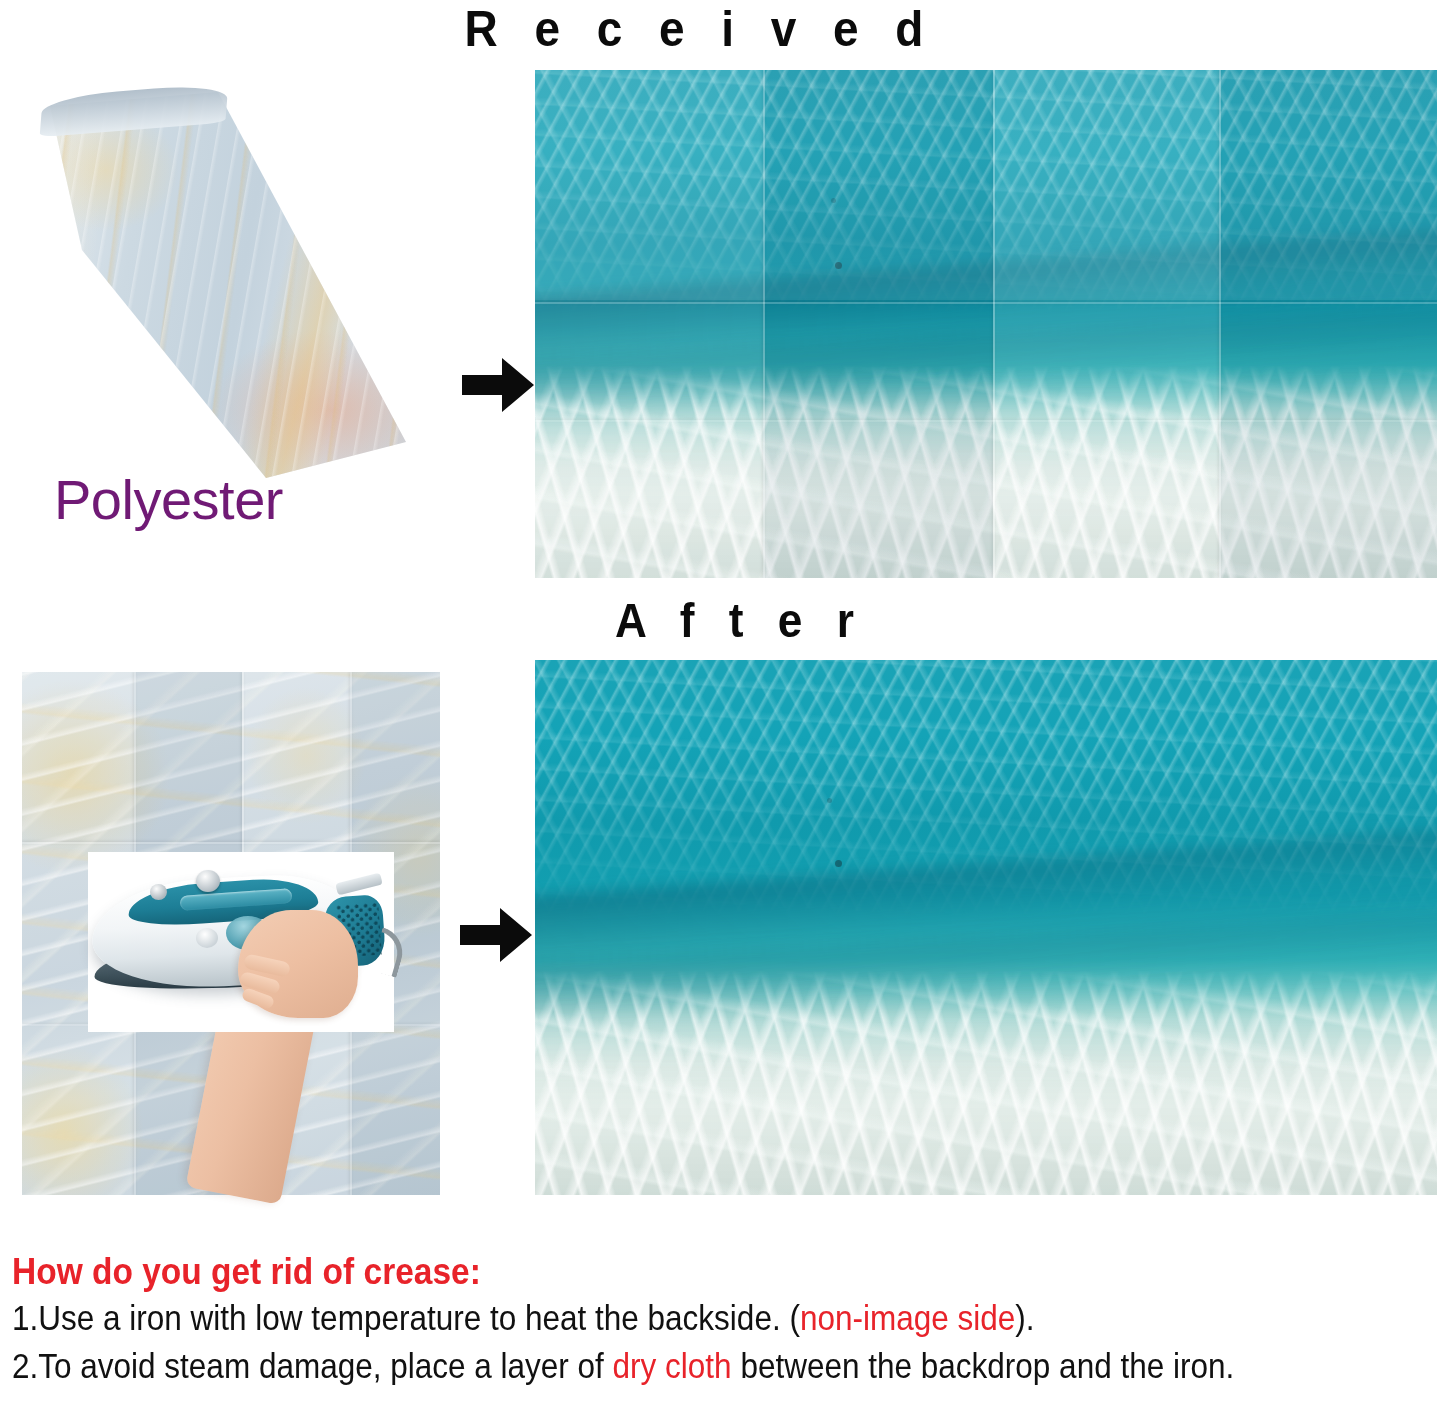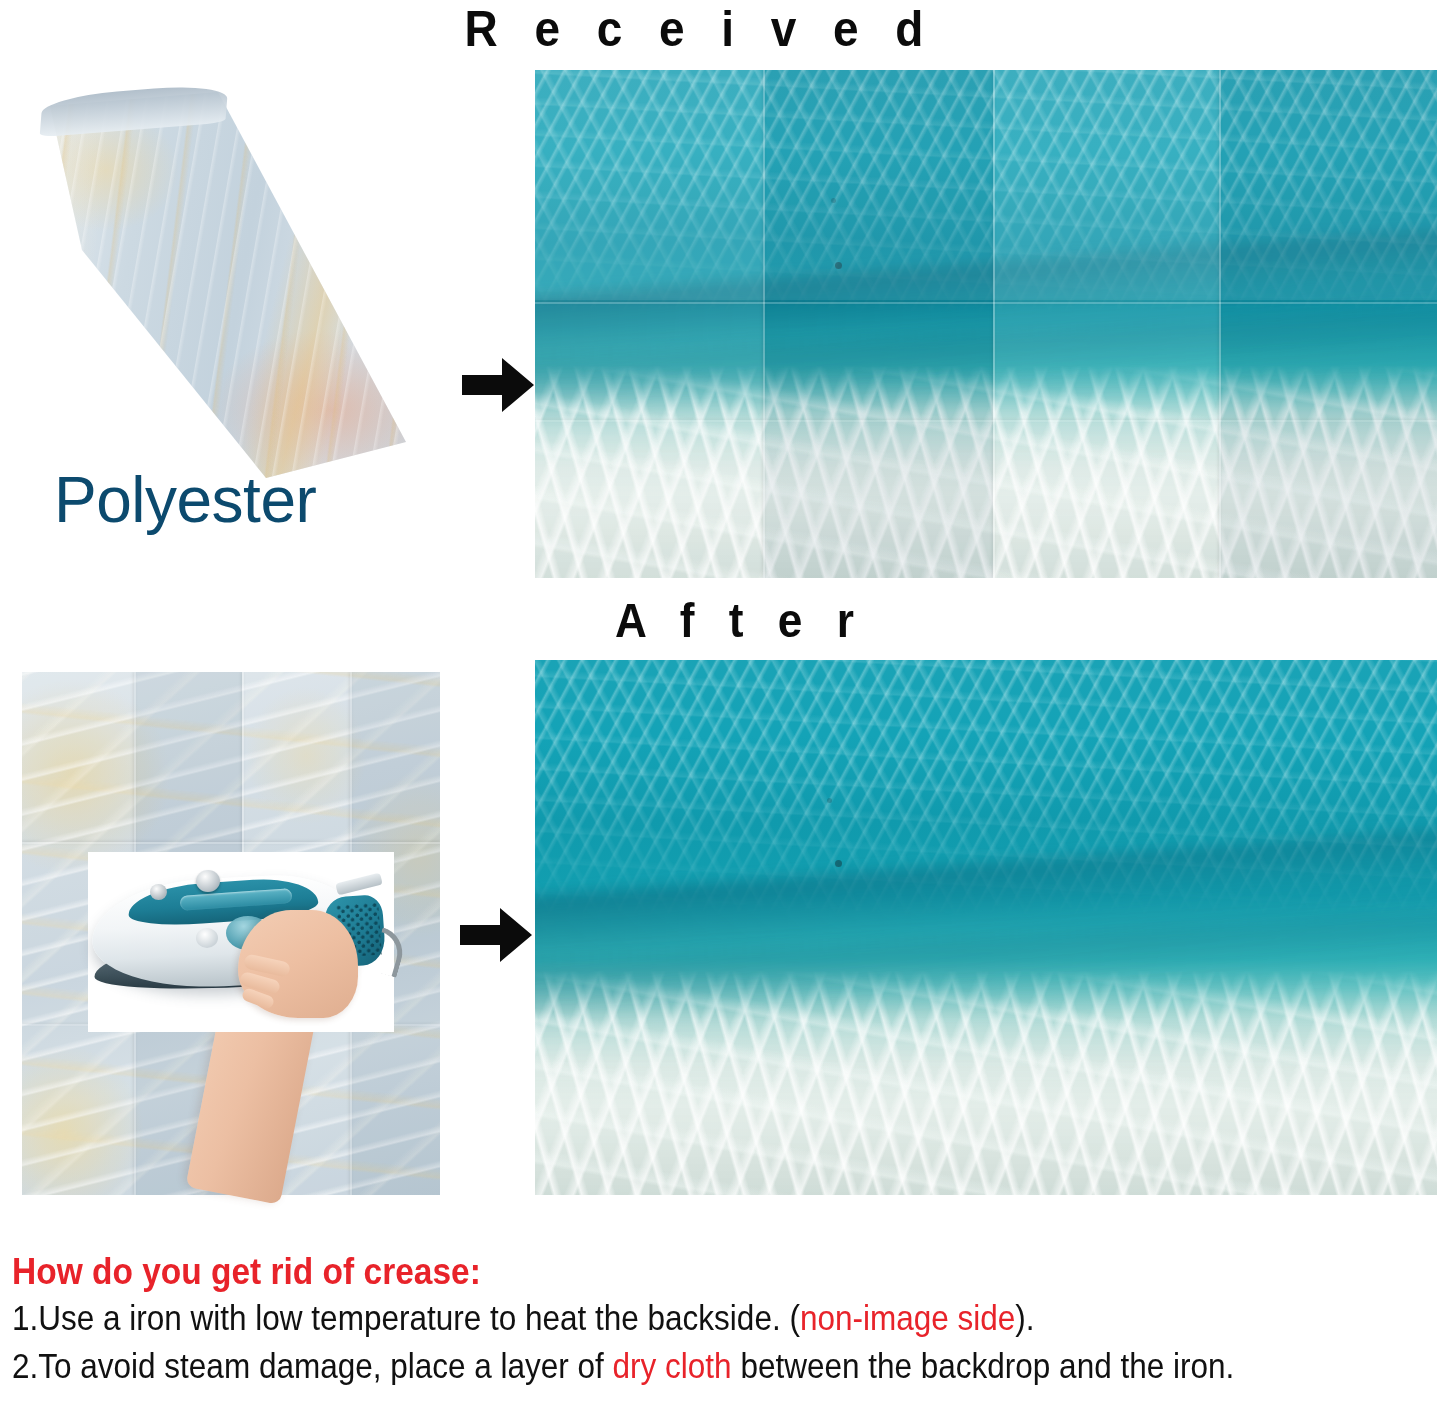--- a/index.html
+++ b/index.html
@@ -21,21 +21,21 @@
   .label-after{
     position:absolute;left:575px;top:592px;width:330px;height:58px;
     font-weight:bold;font-size:48px;line-height:58px;
     letter-spacing:12px;color:#0b0b0b;text-align:center;
     transform:scaleX(.92);transform-origin:center top;white-space:nowrap;
   }
 
   
   .polyester{
     position:absolute;left:54px;top:460px;
-    font-size:64px;line-height:80px;color:#0c4a6e;
+    font-size:56px;line-height:80px;color:#701a75;
     letter-spacing:-0.5px;white-space:nowrap;z-index:6;
   }
 
   
   .arrow{position:absolute;z-index:5;}
   .arrow svg{display:block;}
 
   
   .roll{
     position:absolute;left:18px;top:82px;width:400px;height:400px;z-index:3;

